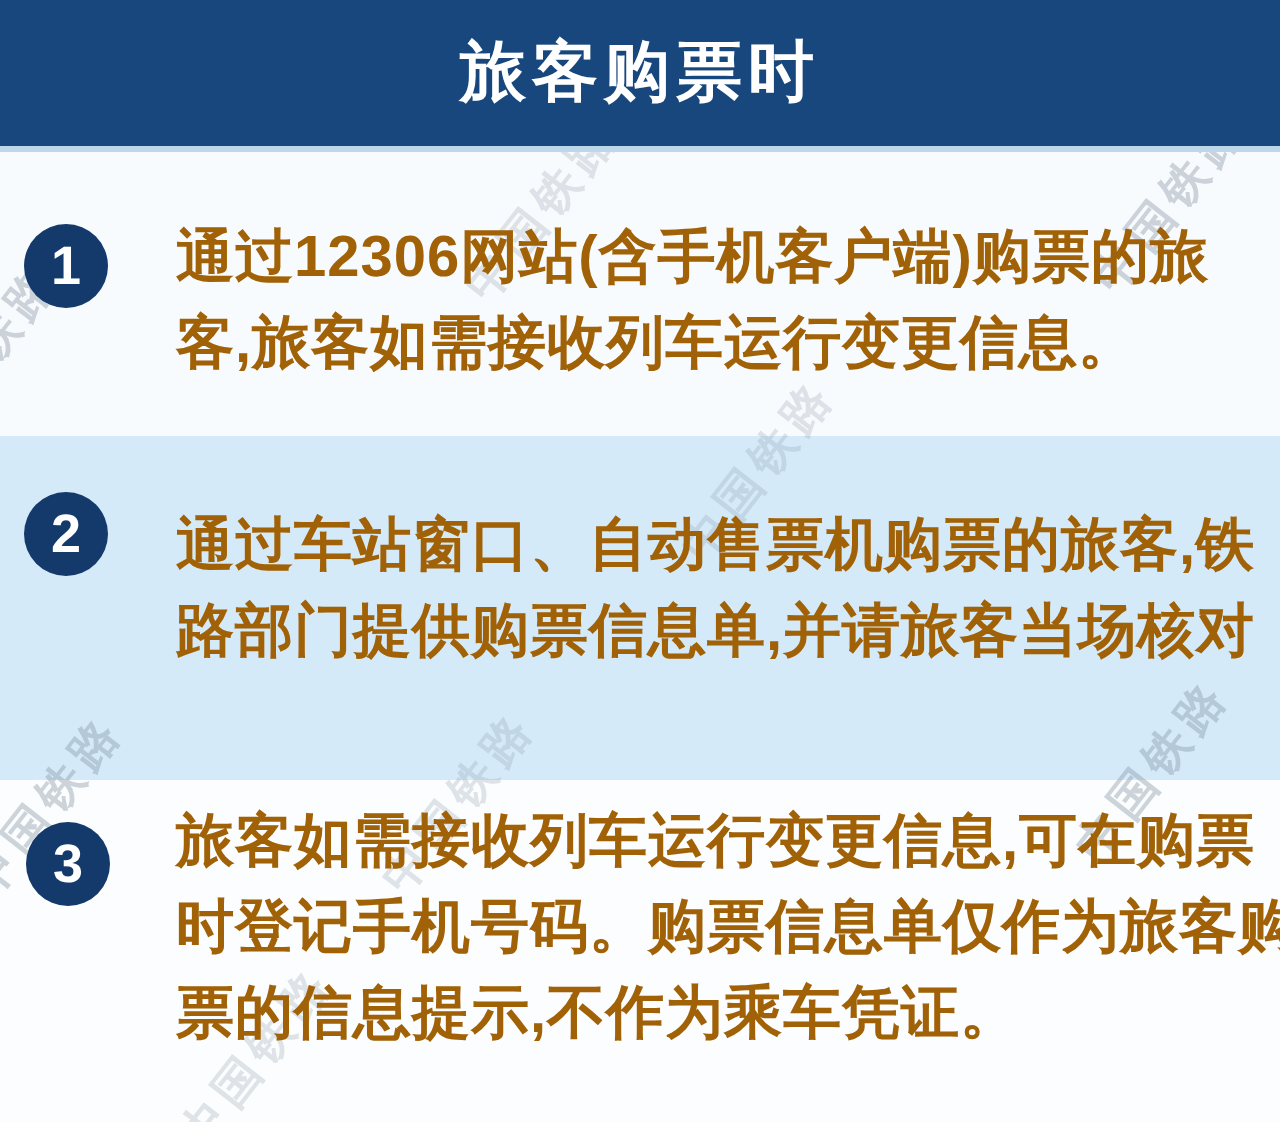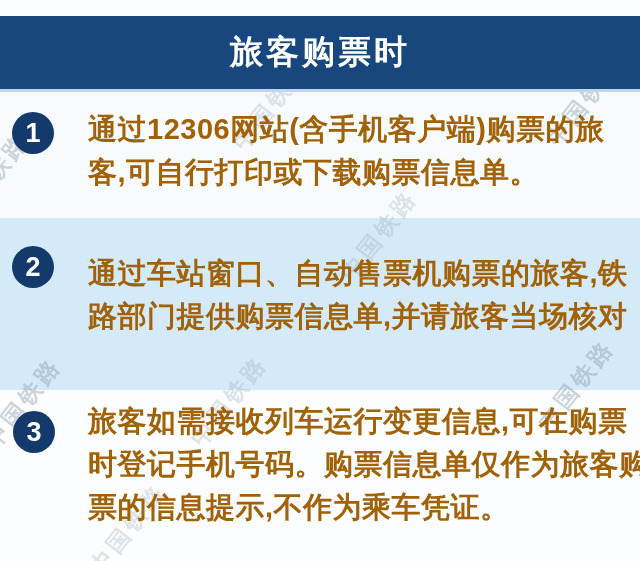--- a/index.html
+++ b/index.html
@@ -5,21 +5,21 @@
   html, body { margin: 0; padding: 0; }
   body {
     width: 640px; height: 561px; overflow: hidden;
     font-family: "Liberation Sans", "DejaVu Sans", sans-serif;
     background: #ffffff;
   }
   .page { position: relative; width: 640px; height: 561px; background: #fbfdfe; overflow: hidden; }
 
   
   .header {
-    position: absolute; top: 16px; left: 0; width: 640px; height: 73px;
+    position: absolute; top: 0; left: 0; width: 640px; height: 73px;
     background: #17477c; border-bottom: 3px solid #bcd6ea;
     display: flex; align-items: center; justify-content: center;
     z-index: 2;
   }
   .title { color: #ffffff; font-size: 33px; font-weight: 700; letter-spacing: 3px; }
 
   
   .sec { position: absolute; left: 0; width: 640px; }
   .sec1 { top: 76px;  height: 142px; background: #f8fbfd; }
   .sec2 { top: 218px; height: 172px; background: #d5eaf8; }
@@ -72,21 +72,21 @@
   <div class="header">
     <div class="title">旅客购票时</div>
   </div>
 
   <div class="sec sec1">
     <div class="badge">
       <span>1</span>
     </div>
     <div class="text">
       <div>通过12306网站(含手机客户端)购票的旅</div>
-      <div>客,可自行打印或下载购票信息单。</div>
+      <div>客,旅客如需接收列车运行变更信息。</div>
     </div>
   </div>
 
   <div class="sec sec2">
     <div class="badge">
       <span>2</span>
     </div>
     <div class="text">
       <div>通过车站窗口、自动售票机购票的旅客,铁</div>
       <div>路部门提供购票信息单,并请旅客当场核对</div>

